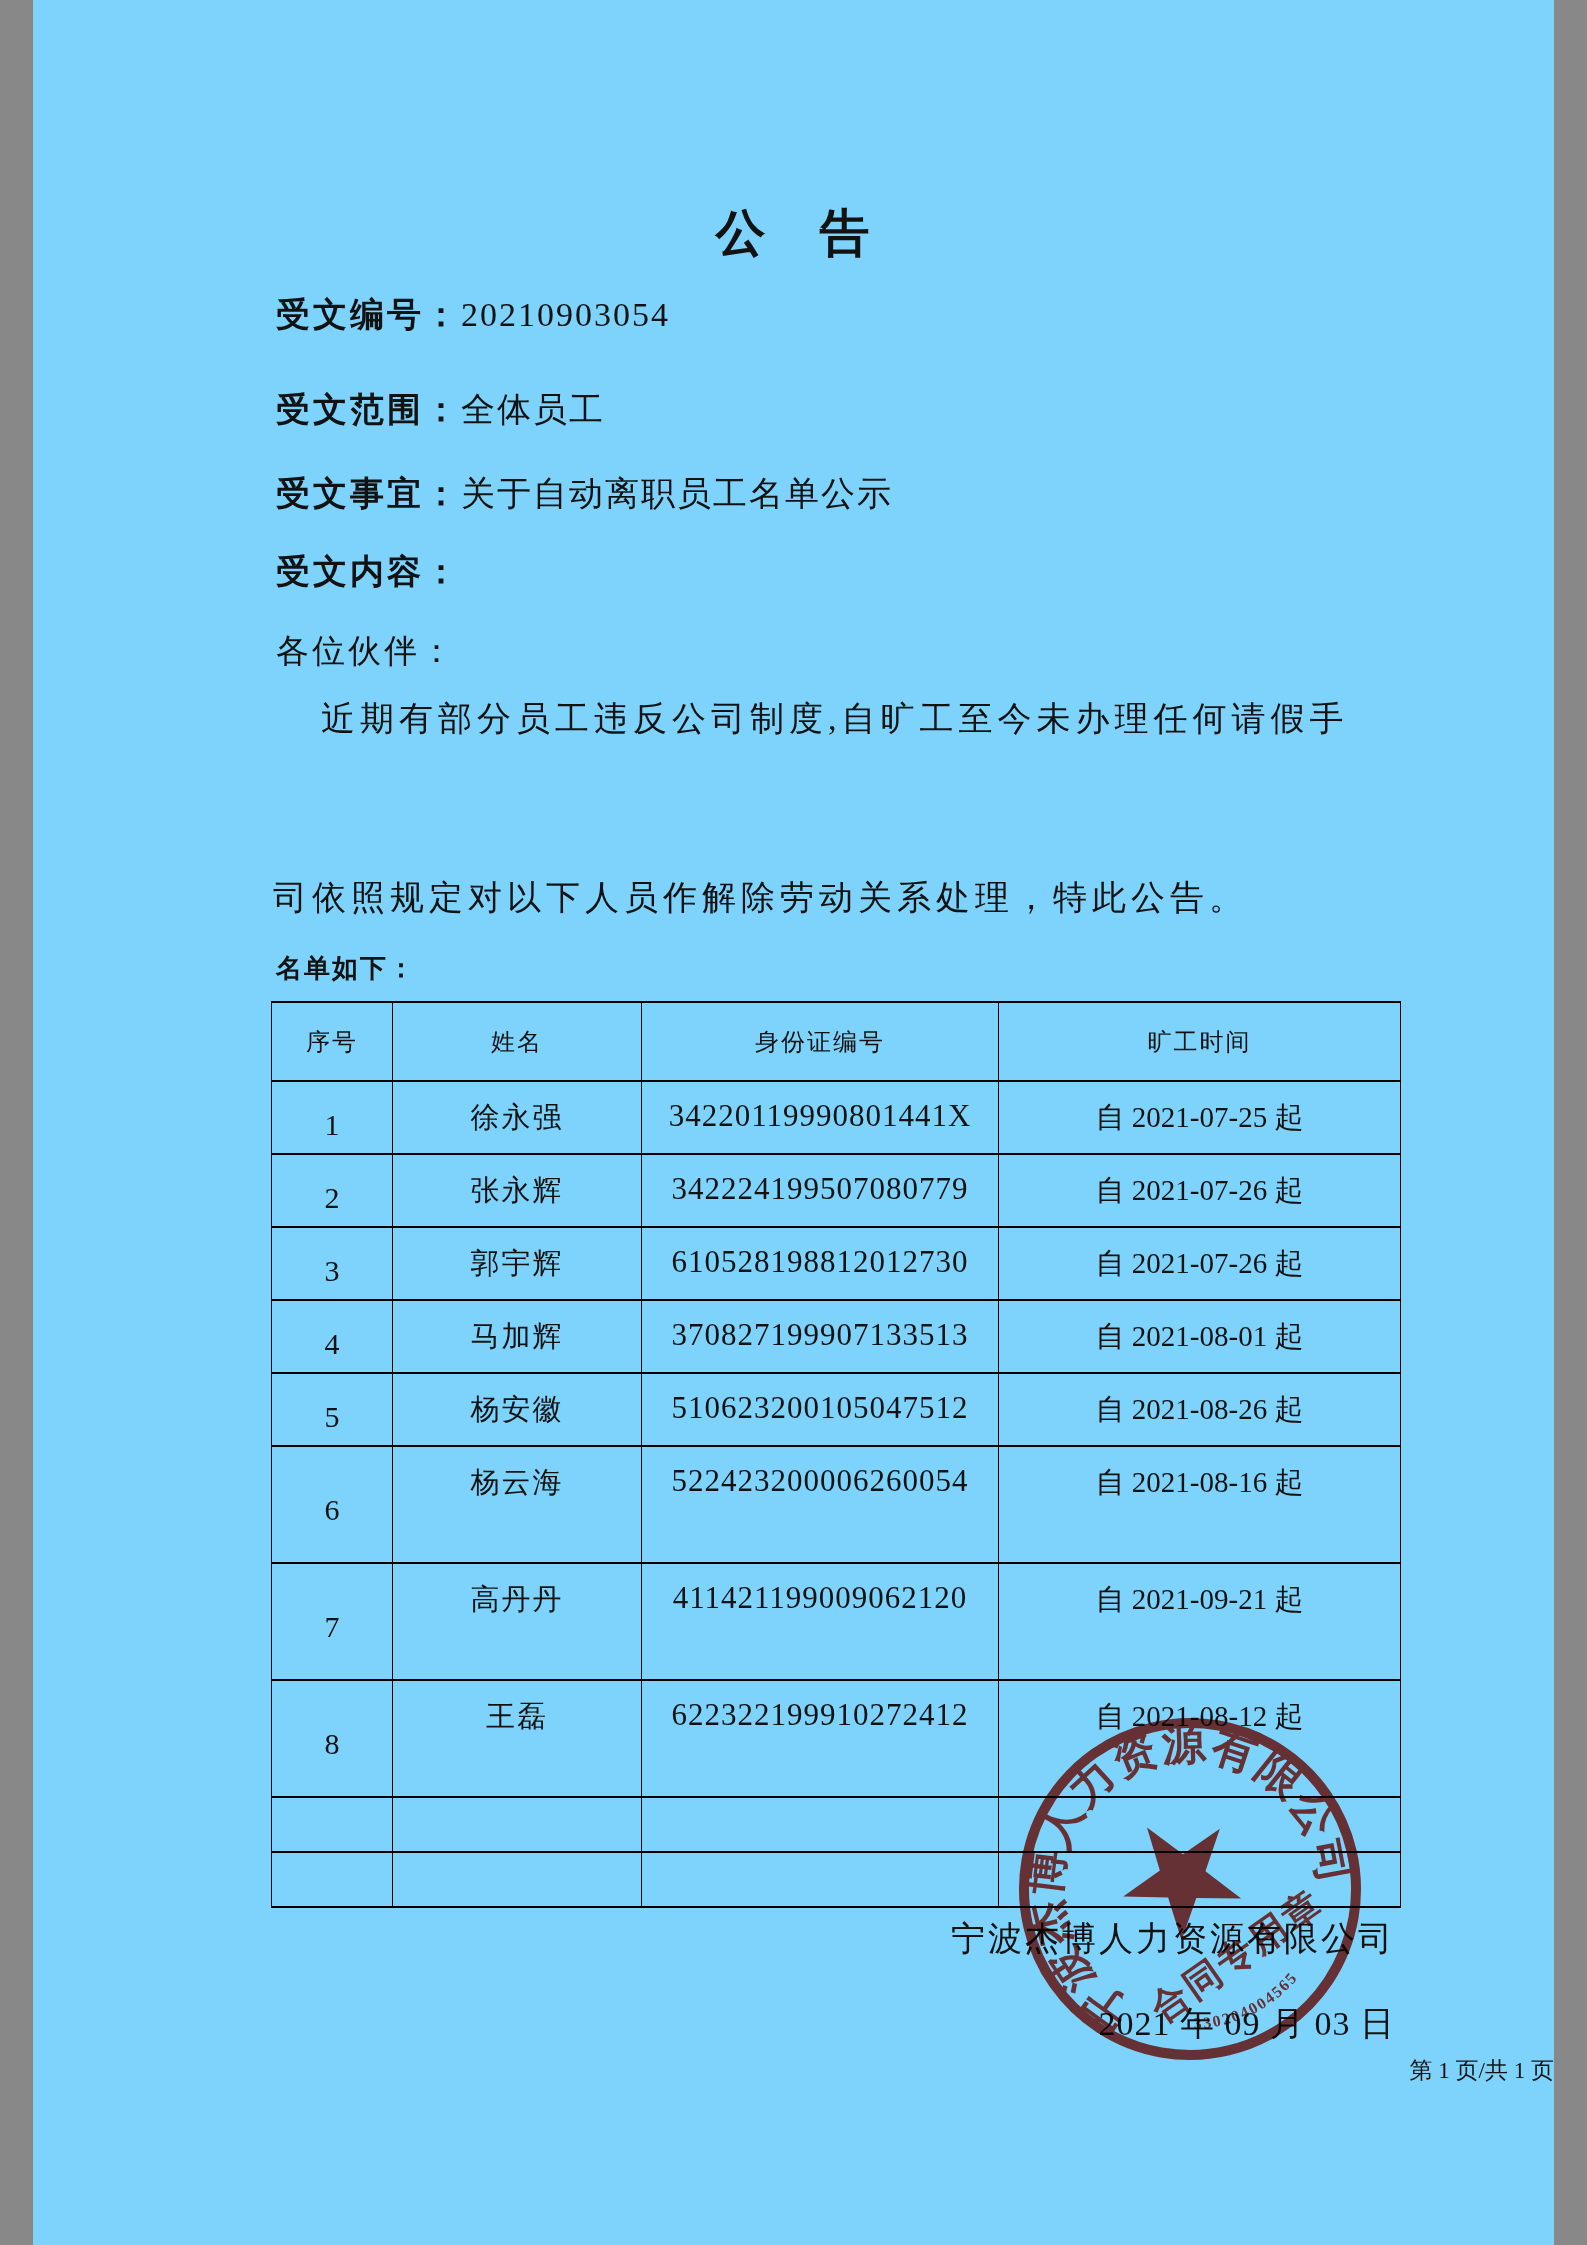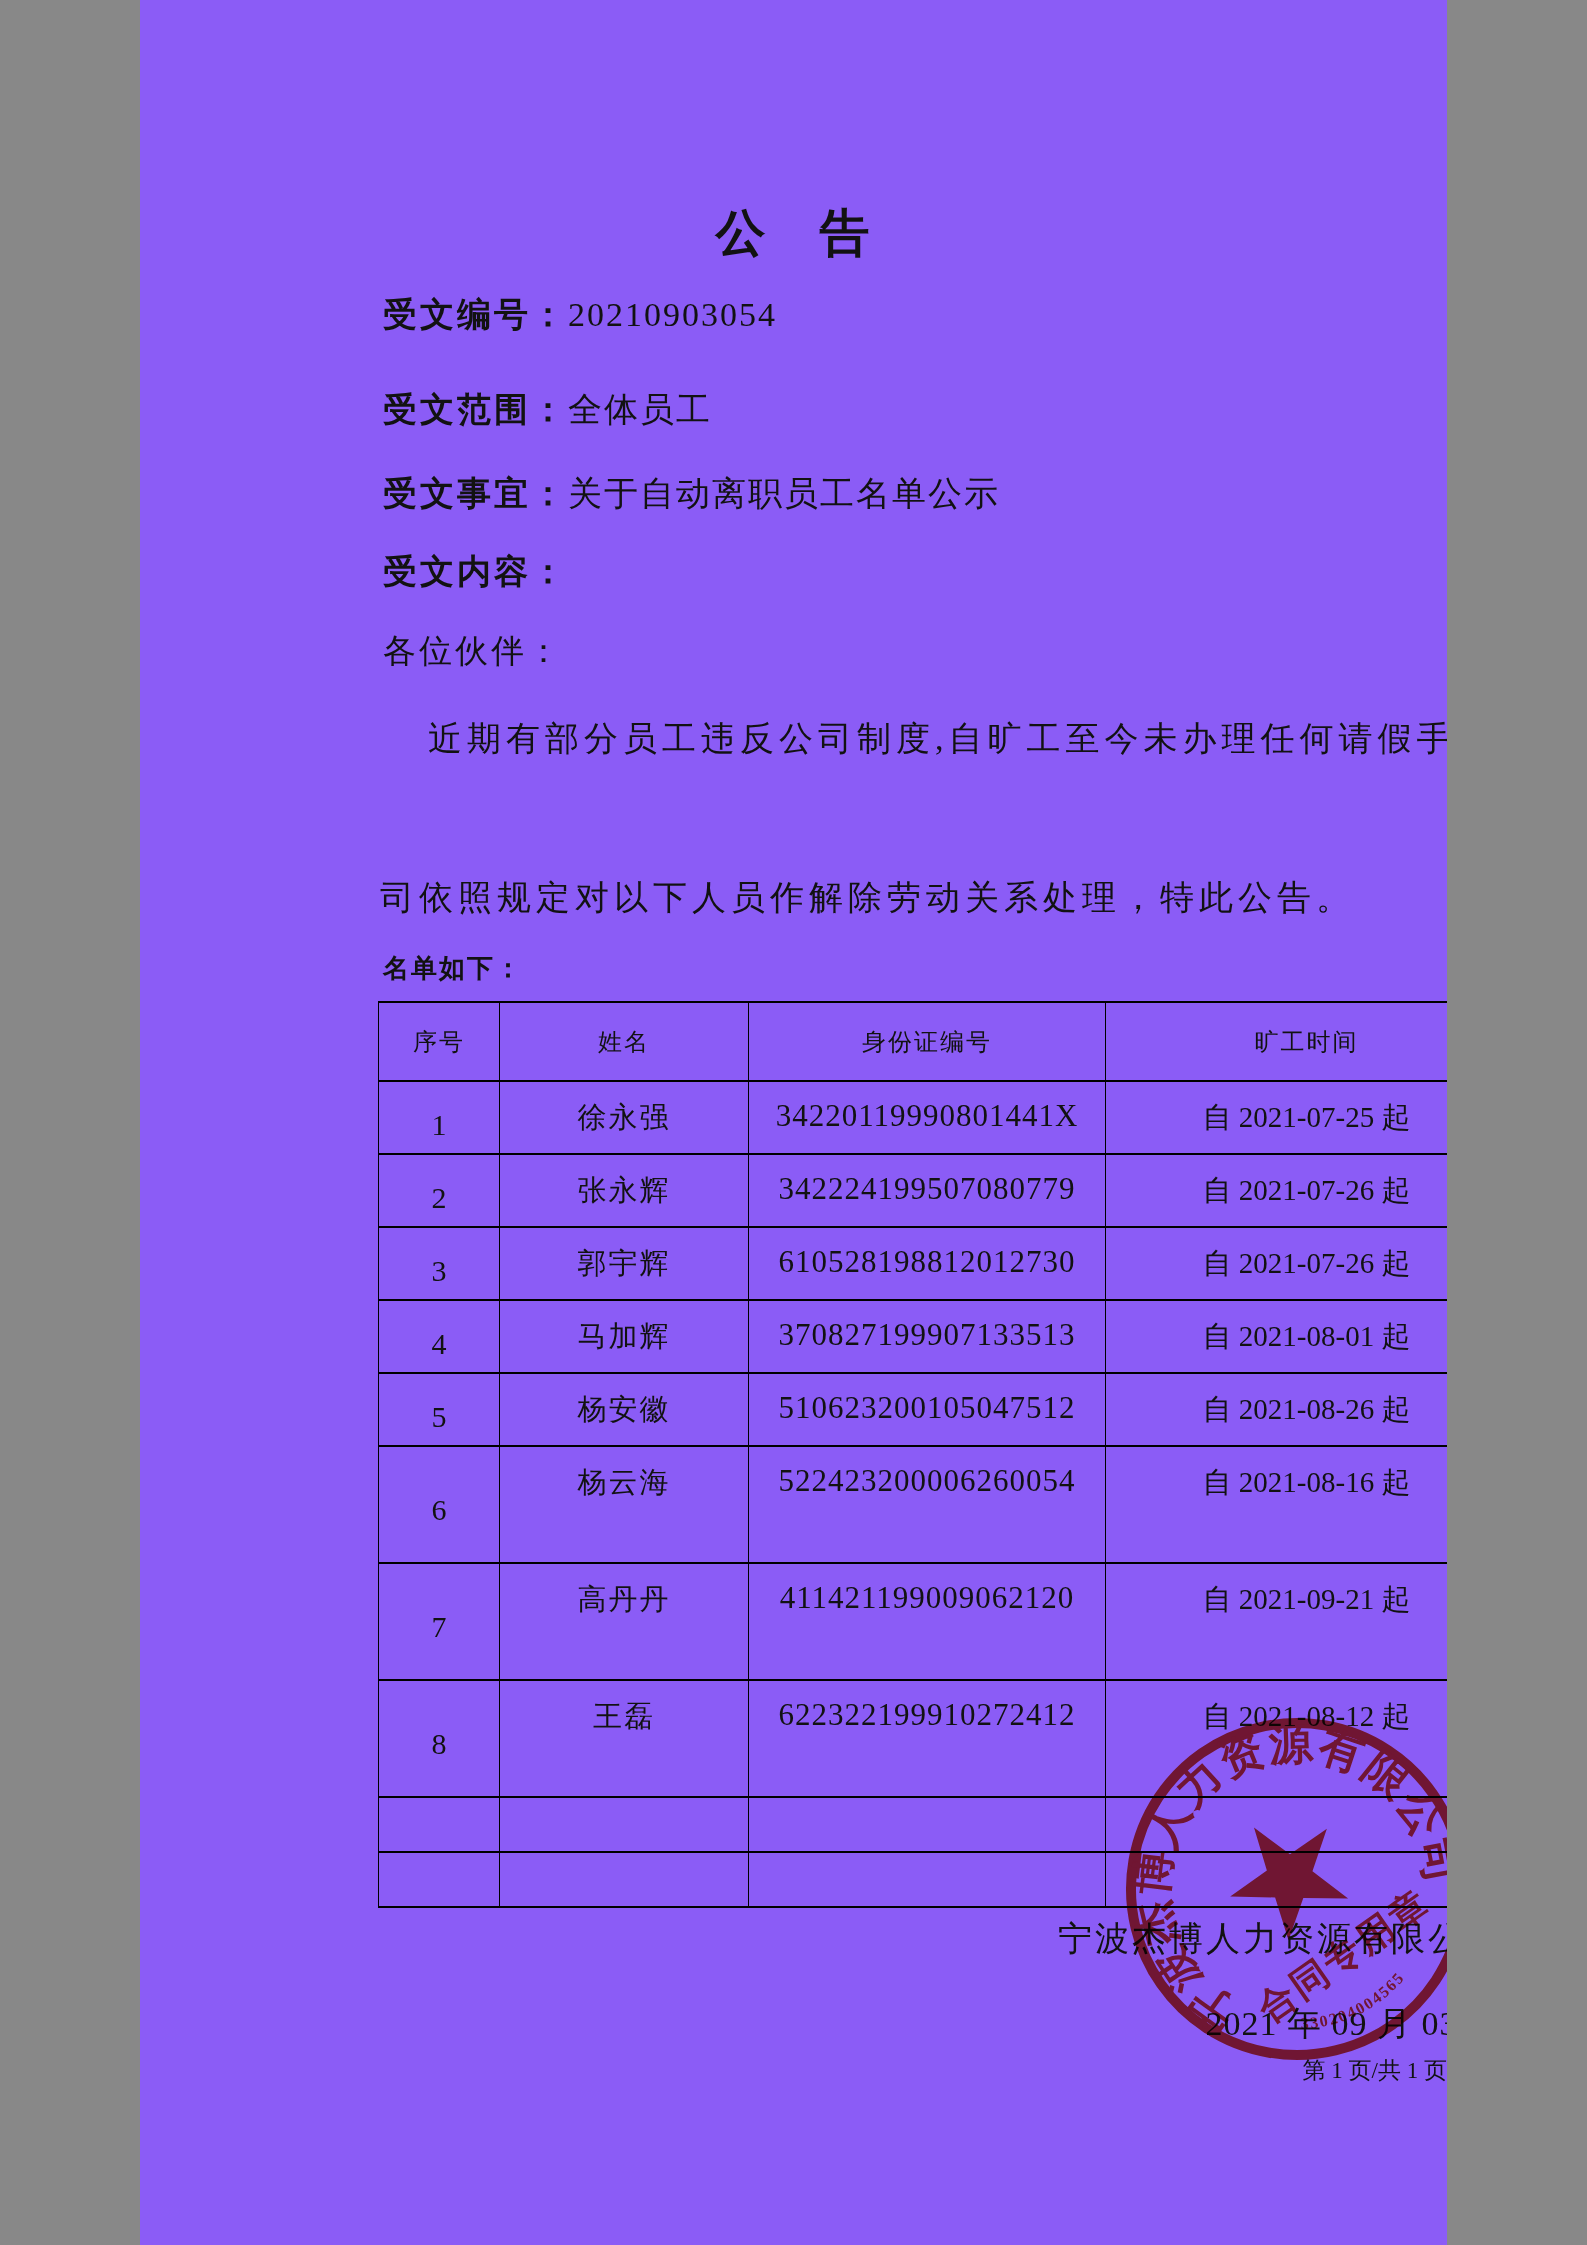--- a/index.html
+++ b/index.html
@@ -1,39 +1,39 @@
 <!DOCTYPE html>
 <html><head>
 <meta charset="utf-8">
 <style>
   html,body{margin:0;padding:0;background:#888;}
   .page{
     position:relative;
-    width:1307px;height:2245px;
+    width:1521px;height:2245px;
     margin:0 auto;
-    background:#8b5cf6;
+    background:#7dd3fc;
     font-family:"Liberation Serif","DejaVu Serif",serif;
     color:#121212;
     overflow:hidden;
   }
   
   .doc-title{
     position:absolute;top:200px;left:0;width:100%;
     text-align:center;
     font-size:50px;font-weight:bold;letter-spacing:2px;
   }
   
   .meta-line{position:absolute;left:243px;font-size:34px;white-space:nowrap;}
   .meta-line .meta-label{font-weight:bold;letter-spacing:3px;}
   .meta-line .meta-value{font-weight:normal;letter-spacing:2px;}
   .m0{top:292px}.m1{top:387px}.m2{top:471px}.m3{top:549px}
   
   .salutation{position:absolute;left:243px;top:629px;font-size:33px;letter-spacing:3px;}
   .body-line{position:absolute;left:240px;width:1130px;font-size:34px;letter-spacing:5px;white-space:nowrap;}
-  .b0{top:716px;padding-left:48px;font-family:Liberation Serif, serif;}
+  .b0{top:696px;padding-left:48px;font-family:Liberation Serif, serif;}
   .b1{top:790px;}
   .b2{top:875px;}
   .list-intro{position:absolute;left:243px;top:951px;font-size:26px;font-weight:bold;letter-spacing:2px;}
   
   table.roster{
     position:absolute;left:238px;top:1001px;
     width:1129px;border-collapse:collapse;table-layout:fixed;
   }
   .roster col.w1{width:121px}.roster col.w2{width:249px}
   .roster col.w3{width:357px}.roster col.w4{width:402px}

